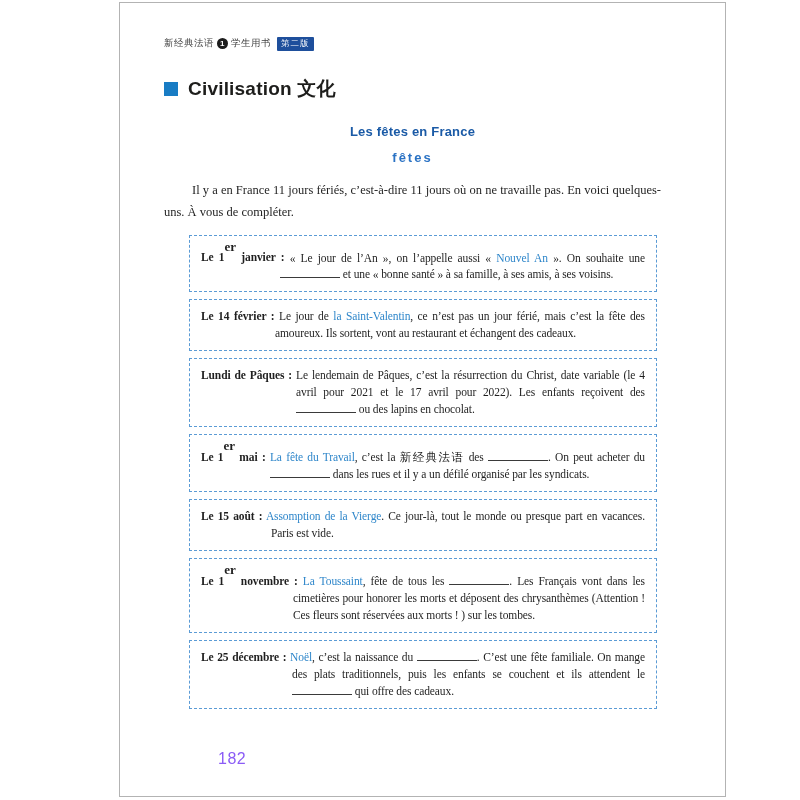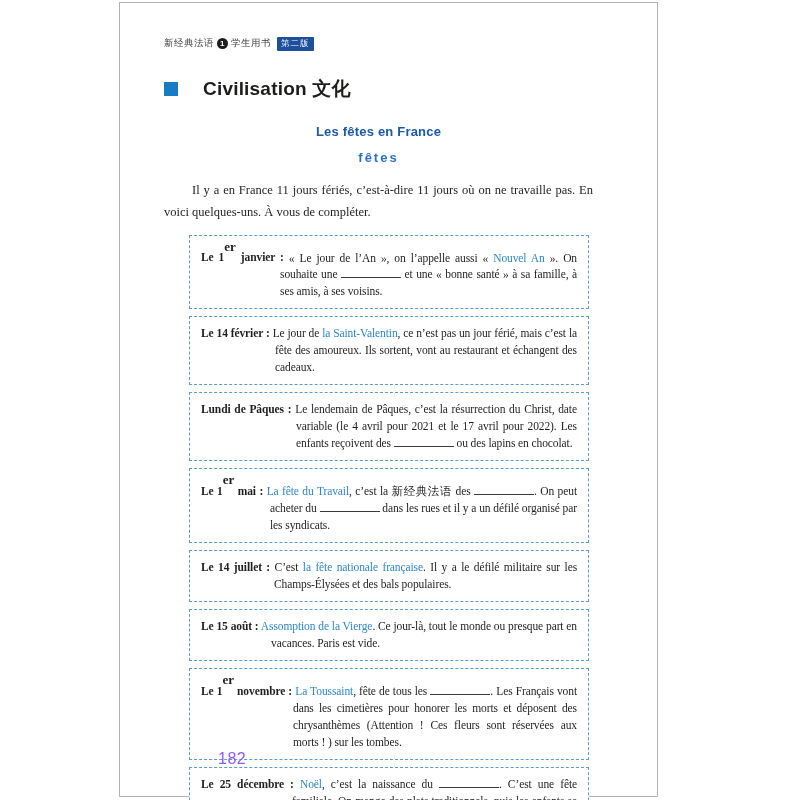--- a/index.html
+++ b/index.html
@@ -8,42 +8,42 @@
     --title-blue:#1a5aa6;
     --subtitle-blue:#2a72c4;
     --highlight-blue:#2e86ca;
     --box-border-blue:#5b9bd5;
     --body-text:#1f1f1f;
   }
   *{box-sizing:border-box;margin:0;padding:0;}
   html,body{width:800px;height:800px;background:#ffffff;overflow:hidden;
     font-family:"Liberation Sans",sans-serif;}
   .page-card{
-    position:absolute;left:119px;top:2px;width:539px;height:795px;
+    position:absolute;left:119px;top:2px;width:607px;height:795px;
     background:#ffffff;border:1px solid #b3b3b3;
     padding:34px 64px 0 44px;
   }
   
   .running-header{
     display:flex;align-items:center;
     font-size:9.5px;color:#3f3f3f;letter-spacing:0.5px;
   }
   .vol-badge{
     display:inline-block;width:11px;height:11px;border-radius:50%;
     background:#1c1c1c;color:#fff;font-size:8px;line-height:11px;
     text-align:center;margin:0 3px;font-weight:bold;
   }
   .ed-badge{
     display:inline-block;background:var(--edition-badge-blue);color:#fff;
     font-size:8.5px;line-height:1;padding:2px 4px 3px;margin-left:6px;
     border-radius:1px;letter-spacing:1px;
   }
   
   .section-heading{
-    display:flex;align-items:center;gap:25px;
+    display:flex;align-items:center;gap:10px;
     margin-top:25px;
   }
   .blue-square{width:14px;height:14px;background:var(--accent-blue);flex:0 0 auto;}
   .section-heading .txt{
     font-size:19px;font-weight:bold;color:#1d1d1b;letter-spacing:0.2px;
   }
   
   .lesson-title{
     margin-top:22px;text-align:center;font-size:13px;font-weight:bold;
     color:var(--title-blue);letter-spacing:0.2px;
@@ -114,23 +114,20 @@
       <div class="holiday-box">
         <p style="padding-left: 74px; text-indent: -74px;"><span class="box-label">Le 14 février :</span> <span>Le jour de </span><span class="hl">la Saint-Valentin</span><span>, ce n’est pas un jour férié, mais c’est la fête des amoureux. Ils sortent, vont au restaurant et échangent des cadeaux.</span></p>
       </div>
       <div class="holiday-box">
         <p style="padding-left: 95px; text-indent: -95px;"><span class="box-label">Lundi de Pâques :</span> <span>Le lendemain de Pâques, c’est la résurrection du Christ, date variable (le 4 avril pour 2021 et le 17 avril pour 2022). Les enfants reçoivent des </span><span class="blank"></span><span> ou des lapins en chocolat.</span></p>
       </div>
       <div class="holiday-box">
         <p style="padding-left: 69px; text-indent: -69px;"><span class="box-label">Le 1<sup>er</sup> mai :</span> <span class="hl">La fête du Travail</span><span>, c’est la 新经典法语 des </span><span class="blank"></span><span>. On peut acheter du </span><span class="blank"></span><span> dans les rues et il y a un défilé organisé par les syndicats.</span></p>
       </div>
       <div class="holiday-box">
-        <p style="padding-left: 73px; text-indent: -73px;"><span class="box-label">Le 14 juillet :</span> <span>C’est </span><span class="hl">la fête nationale française</span><span>. Il y a le défilé militaire sur les Champs-Élysées et des bals populaires.</span></p>
-      </div>
-      <div class="holiday-box">
         <p style="padding-left: 70px; text-indent: -70px;"><span class="box-label">Le 15 août :</span> <span class="hl">Assomption de la Vierge</span><span>. Ce jour-là, tout le monde ou presque part en vacances. Paris est vide.</span></p>
       </div>
       <div class="holiday-box">
         <p style="padding-left: 92px; text-indent: -92px;"><span class="box-label">Le 1<sup>er</sup> novembre :</span> <span class="hl">La Toussaint</span><span>, fête de tous les </span><span class="blank"></span><span>. Les Français vont dans les cimetières pour honorer les morts et déposent des chrysanthèmes (Attention ! Ces fleurs sont réservées aux morts ! ) sur les tombes.</span></p>
       </div>
       <div class="holiday-box">
         <p style="padding-left: 91px; text-indent: -91px;"><span class="box-label">Le 25 décembre :</span> <span class="hl">Noël</span><span>, c’est la naissance du </span><span class="blank"></span><span>. C’est une fête familiale. On mange des plats traditionnels, puis les enfants se couchent et ils attendent le </span><span class="blank"></span><span> qui offre des cadeaux.</span></p>
       </div>
     </div>
 

